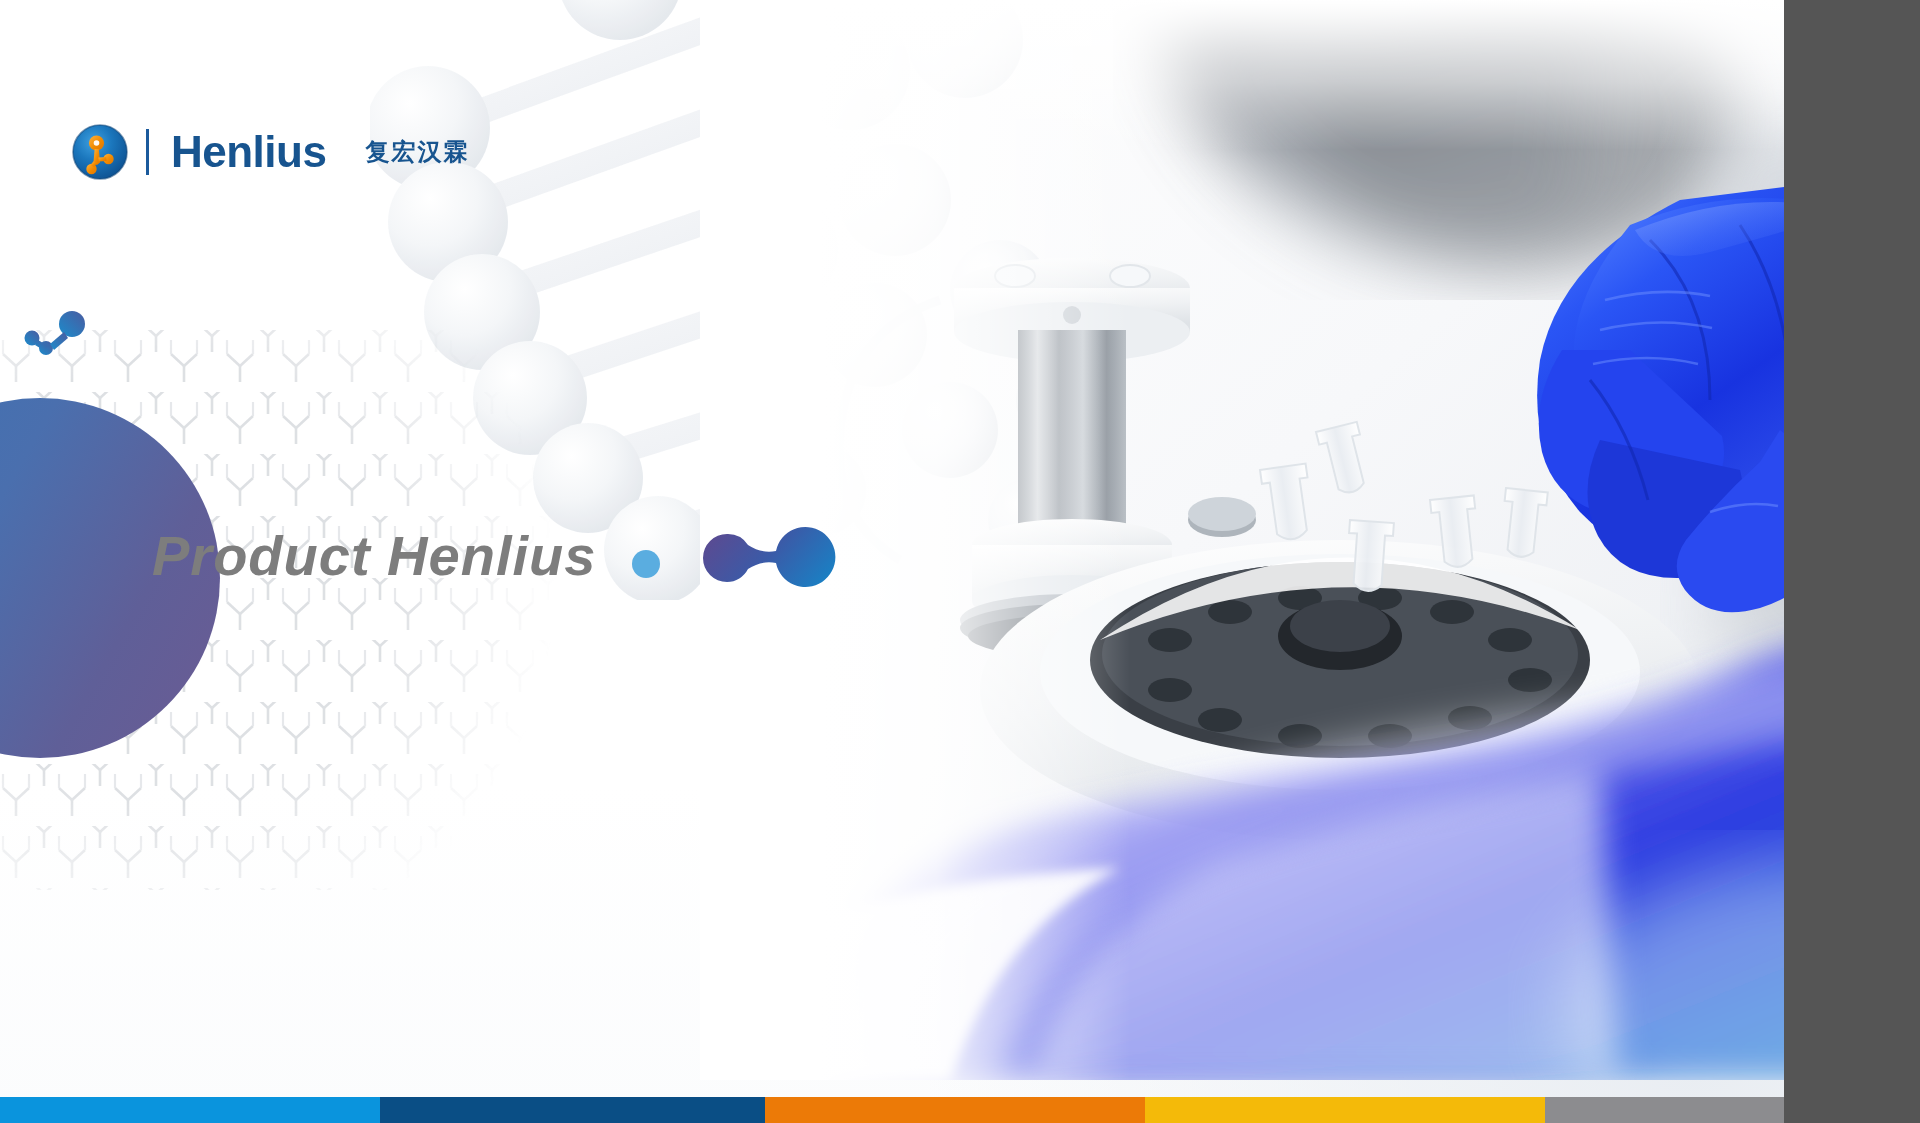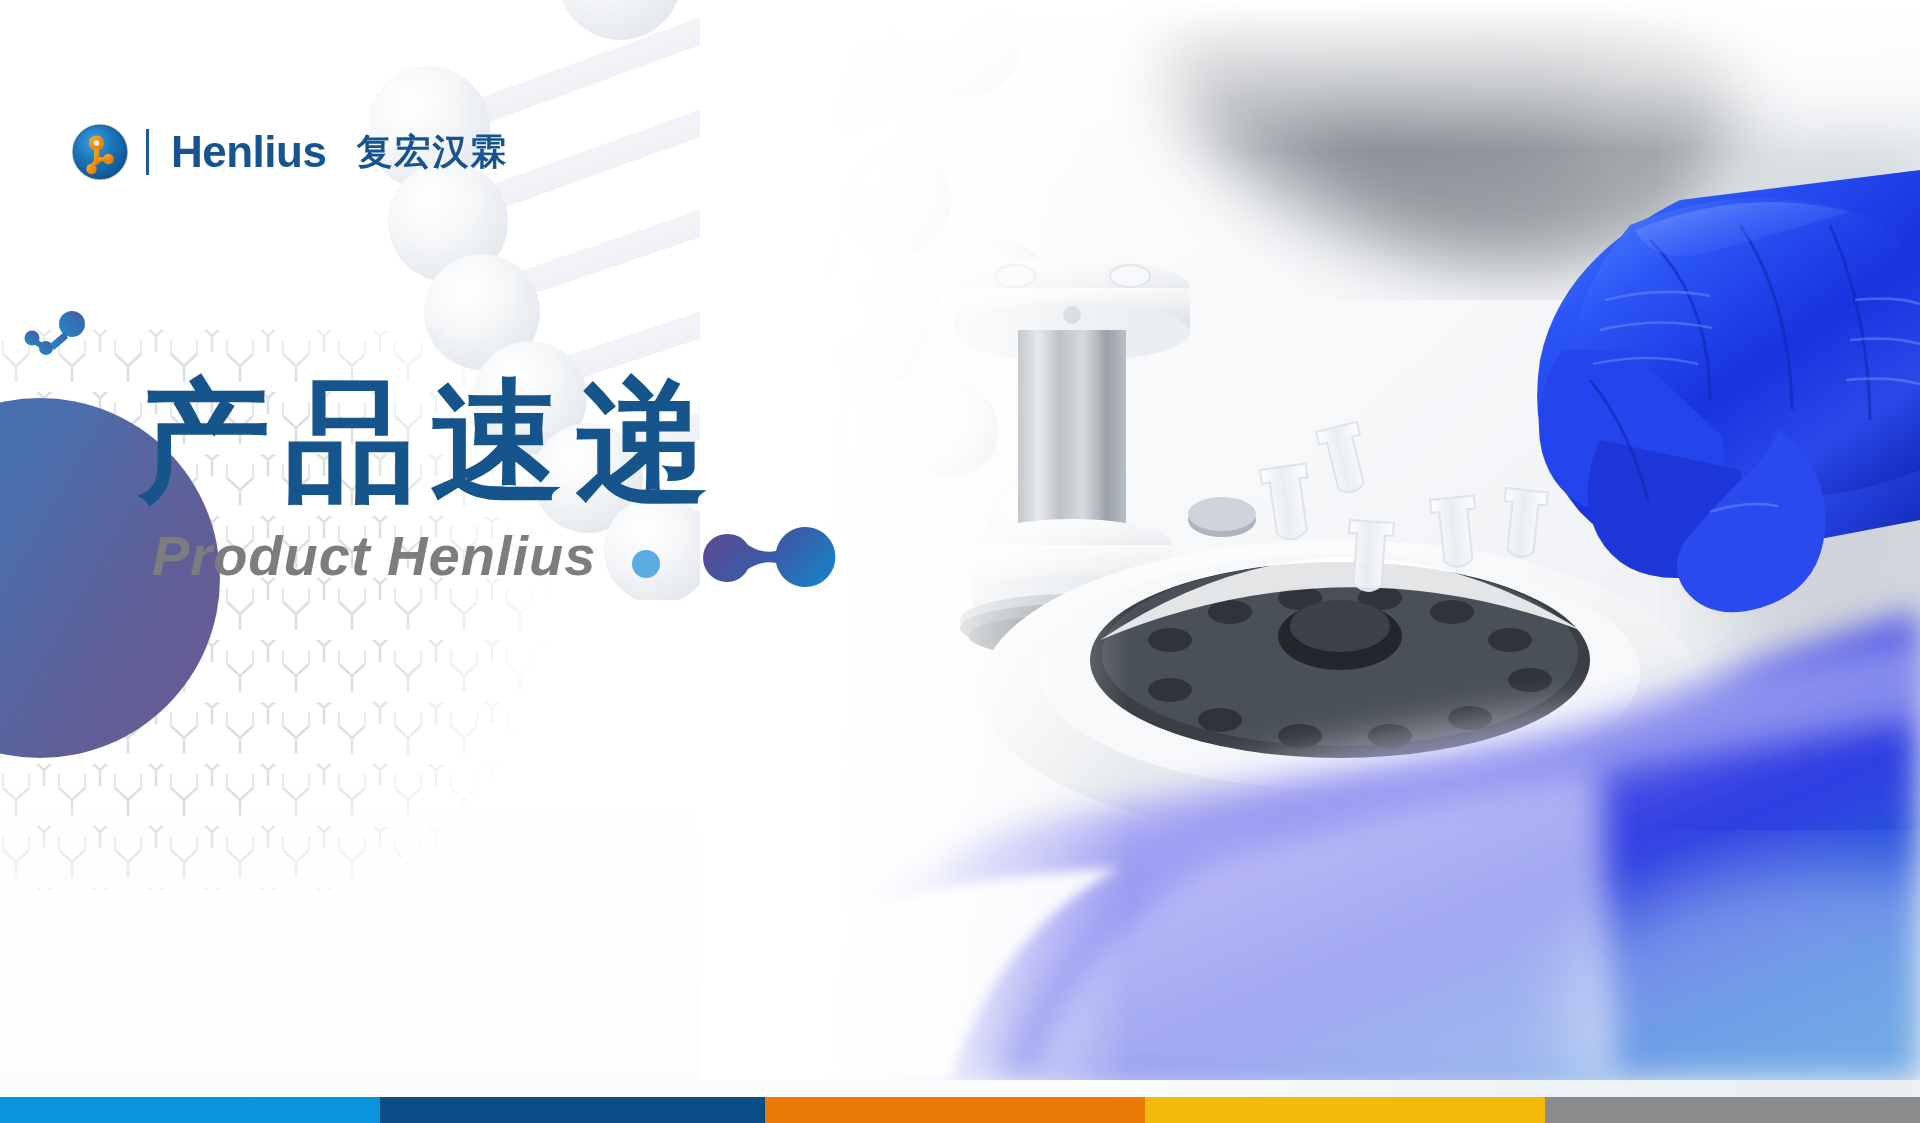--- a/index.html
+++ b/index.html
@@ -1,20 +1,20 @@
 <!DOCTYPE html>
 <html><head>
 <meta charset="utf-8">
 <title>Product Progress</title>
 <style>
   * { margin:0; padding:0; box-sizing:border-box; }
   html,body { background:#555; }
   .slide {
     position:relative;
-    width:1920px; height:1123px;
+    width:1784px; height:1123px;
     overflow:hidden;
     background:#ffffff;
     font-family:"Liberation Sans","DejaVu Sans",sans-serif;
     padding-left:28px;
   }
 
   
   .bg-wash{
     position:absolute; inset:0;
     background:
@@ -76,22 +76,22 @@
   }
   .logo-mark{ width:56px; height:56px; flex:0 0 auto; }
   .logo-divider{
     width:3px; height:46px; background:#1b5a9c; margin:0 22px 0 18px; flex:0 0 auto;
   }
   .logo-word{
     font-size:44px; font-weight:bold; color:#17548f;
     letter-spacing:-.5px; line-height:1;
   }
   .logo-cn{
-    font-size:36px; font-weight:bold; color:#17548f;
-    margin-left:30px; line-height:1;
+    font-size:24px; font-weight:bold; color:#17548f;
+    margin-left:39px; line-height:1;
     font-family:"DejaVu Sans","Liberation Sans",sans-serif;
     letter-spacing:2px;
   }
 
   
   .headline{
     position:absolute; left:138px; top:372px;
     font-size:132px; font-weight:bold; color:#16548c;
     letter-spacing:14px; line-height:1.05;
     font-family:"DejaVu Sans","Liberation Sans",sans-serif;
@@ -493,21 +493,20 @@
           <path d="M24.8 39.2 L22.1 43.2 L18.6 41.2 L21.3 37.2 Z"></path>
         </g>
         <circle cx="24.5" cy="19" r="2.8" fill="#ffffff" opacity=".95"></circle>
       </svg>
     </span>
     <span class="logo-divider" style="background: rgb(27, 90, 156);"></span>
     <span class="logo-word" style="color: rgb(23, 84, 143);">Henlius</span>
     <span class="logo-cn" style="color: rgb(23, 84, 143);">复宏汉霖</span>
   </div>
 
-  <div class="headline nosel" style="color: rgb(22, 84, 140);">产品速递</div>
   <div class="subhead nosel" style="color: rgb(125, 125, 125);">Product Henlius</div>
 
   <div class="dot-accent" style="background: rgb(90, 173, 224);"></div>
   <div class="molecule-lg">
     <svg viewBox="0 0 150 76" width="150" height="76" aria-hidden="true">
       <defs>
         <linearGradient id="molLgG" x1="0" y1="0.3" x2="1" y2="0.7">
           <stop offset="0%" stop-color="#5a4b92"></stop>
           <stop offset="50%" stop-color="#3a5ba8"></stop>
           <stop offset="100%" stop-color="#1b7fc3"></stop>

